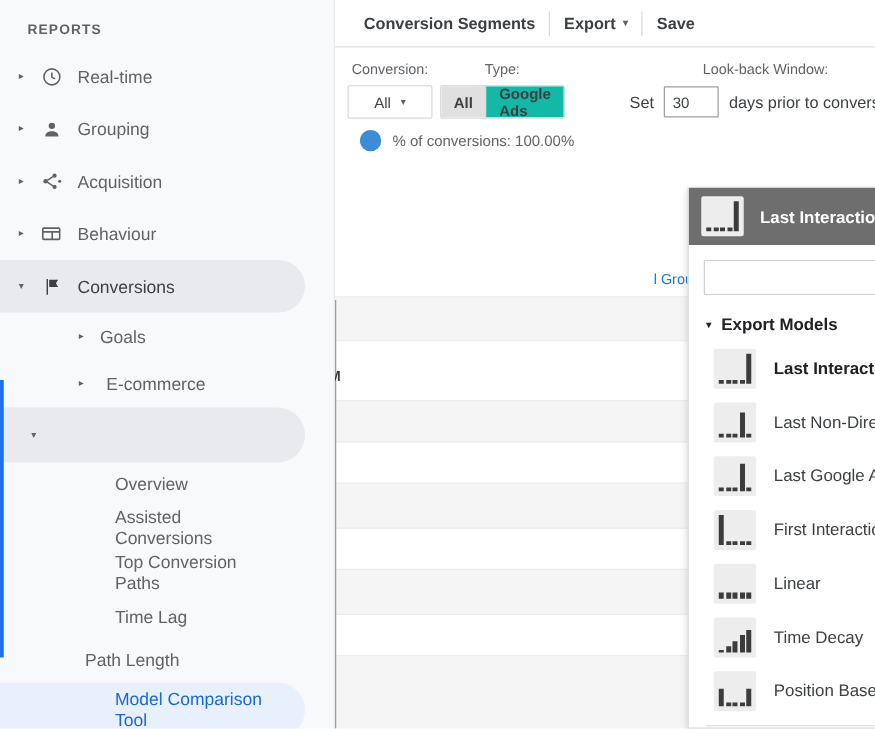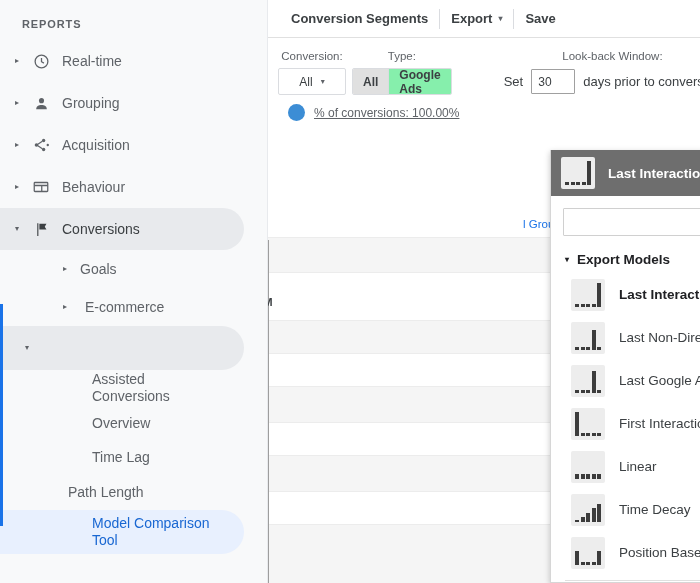--- a/index.html
+++ b/index.html
@@ -111,21 +111,21 @@
   .sel-box .c { font-size: 8px; margin-left: 8px; color: #5f6368; }
 
   .type-block { margin-left: 6px; }
   .seg {
     margin-top: 6px; display: flex; height: 27px;
     border: 1px solid #dadce0; border-radius: 2px; overflow: hidden;
   }
   .seg > div {
     font-size: 12px; font-weight: bold; color: #3c4043;
     display: flex; align-items: center; padding: 0 10px;
-    background: #86efac; cursor: pointer;
+    background: #14b8a6; cursor: pointer;
   }
   .seg > div.on { background: #e0e0e0; }
   .seg > div + div { border-left: 1px solid #dadce0; }
 
   .lb-block { margin-left: 52px; white-space: nowrap; }
   .lb-row { margin-top: 6px; display: flex; align-items: center; height: 27px; }
   .lb-row .txt { font-size: 13px; color: #3c4043; }
   .lb-input {
     width: 44px; height: 25px; margin: 0 8px;
     border: 1px solid #a0a0a0; border-radius: 1px;
@@ -135,21 +135,21 @@
   }
 
   .pct-row {
     display: flex; align-items: center;
     margin-top: 9px; margin-left: 10px;
   }
   .pct-dot {
     width: 17px; height: 17px; border-radius: 50%;
     background: #3c8dd5;
   }
-  .pct-txt { font-size: 12px; color: #5f6368; margin-left: 9px; text-decoration: underline; }
+  .pct-txt { font-size: 12px; color: #5f6368; margin-left: 9px; }
 
   
   .vs-wrap {
     position: absolute; left: 330px; top: 150px;
     width: 36px; text-align: center;
   }
   .vs-dash { color: #bdbdbd; font-size: 11px; line-height: 10px; }
   .vs-txt { font-size: 11px; font-weight: bold; color: #3c4043; margin: 5px 0; }
   .select-model {
     position: absolute; left: 374px; top: 160px;
@@ -310,25 +310,28 @@
 
     <div class="sub-row" style="padding-left:56px">
       <span class="caret">▸</span>
       <span class="sub-label" style="margin-left:11px">E-commerce</span>
     </div>
 
     <div class="sub-row selected-group">
       <span class="caret">▾</span>
     </div>
 
+    <div class="sub-row" style="padding-left:92px; min-height:34px">
+      <span class="sub-label">Overview</span>
+    </div>
     <div class="sub-row" style="padding-left:92px; min-height:36px">
       <span class="sub-label" style="max-width:120px">Assisted Conversions</span>
     </div>
-    <div class="sub-row" style="padding-left:92px; min-height:34px">
-      <span class="sub-label">Overview</span>
+    <div class="sub-row" style="padding-left:92px; min-height:36px">
+      <span class="sub-label" style="max-width:120px">Top Conversion Paths</span>
     </div>
     <div class="sub-row" style="padding-left:92px; min-height:34px">
       <span class="sub-label">Time Lag</span>
     </div>
     <div class="sub-row" style="padding-left:68px; min-height:36px">
       <span class="sub-label">Path Length</span>
     </div>
     <div class="sub-row highlight" style="padding-left:92px; min-height:44px">
       <span class="sub-label" style="max-width:130px">Model Comparison Tool</span>
     </div>

